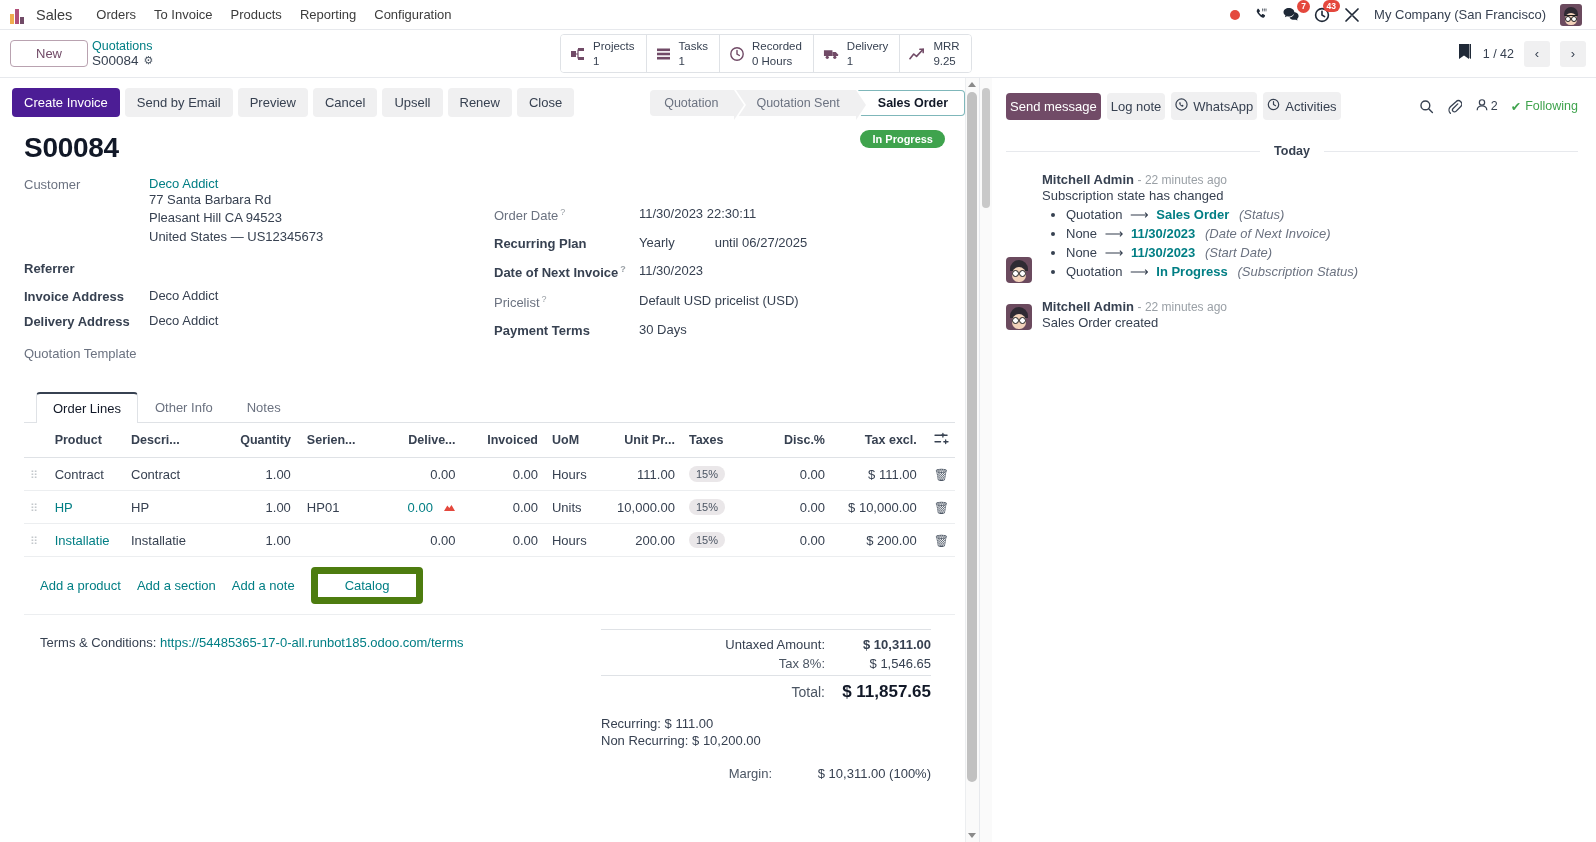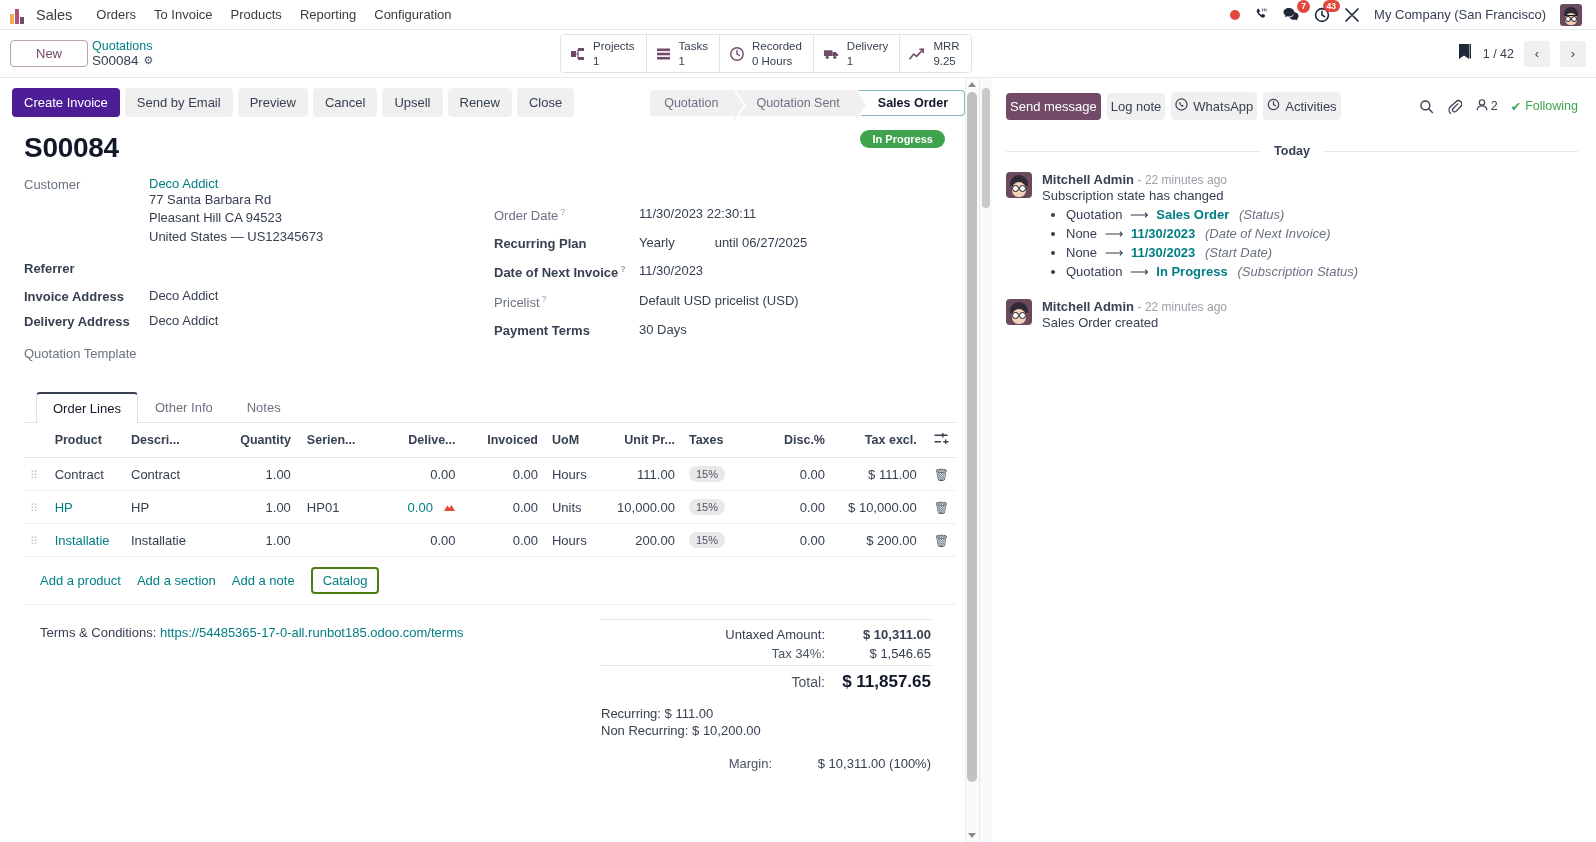--- a/index.html
+++ b/index.html
@@ -236,21 +236,21 @@
     padding:2px 7px; border-radius:10px; display:inline-block;
   }
   .trash { color:#4b5563; cursor:pointer; font-size:12px; }
   .warn-ico { color:#e4483d; margin-left:6px; }
   .cfg-ico { color:#374151; cursor:pointer; }
 
   .add-row { padding:10px 6px 10px 16px; display:flex; align-items:center; gap:16px; border-bottom:1px solid #eceef0;}
   .add-link { font-size:13px; color:#017e84; cursor:pointer; }
   .catalog-btn {
     font-size:13px; color:#017e84; cursor:pointer;
-    border:2px solid #4d7c0f; border-radius:4px; padding:4px 10px;
+    border:7px solid #4d7c0f; border-radius:4px; padding:4px 27px;
   }
 
   .promo-row { display:flex; justify-content:flex-end; gap:7px; padding:12px 24px 0 0; }
   .promo-btn {
     background:#f0f0f1; border:none; color:#374151; font-size:13px;
     padding:7px 12px; border-radius:4px; cursor:pointer;
   }
 
   .totals-wrap { display:flex; padding: 14px 24px 0 16px; }
   .terms { font-size:13px; color:#374151; padding-top:6px; }
@@ -289,21 +289,21 @@
   .ch-btn.primary{ background:#714b67; color:#fff; }
   .ch-right { margin-left:auto; display:flex; align-items:center; gap:13px; }
   .ch-ico { color:#374151; cursor:pointer; display:flex; align-items:center; }
   .followers { display:flex; align-items:center; gap:2px; font-size:12.5px; color:#374151; cursor:pointer; }
   .following { color:#3fa34d; font-size:12.5px; cursor:pointer; display:flex; align-items:center; gap:4px; }
 
   .day-sep { display:flex; align-items:center; margin:24px 0 14px 0; }
   .day-sep .ln { flex:1; height:1px; background:#e7e9ed; }
   .day-sep .lbl { font-size:12.5px; font-weight:700; color:#374151; padding:0 14px; }
 
-  .msg { display:flex; gap:10px; margin-bottom:16px; }
+  .msg { display:flex; gap:10px; margin-bottom:16px;align-items:flex-end; }
   .msg-avatar {
     width:26px; height:26px; border-radius:4px; flex:none;
     background:#6b4a5e; position:relative; overflow:hidden;
   }
   .msg-avatar::before{
     content:""; position:absolute; left:4px; top:3px; width:18px; height:11px;
     background:#2f2a33; border-radius:9px 9px 0 0;
   }
   .msg-avatar::after{
     content:""; position:absolute; left:6px; top:10px; width:14px; height:15px;
@@ -660,21 +660,21 @@
           <div class="terms">
             <span>Terms &amp; Conditions:</span>
             <a href="#">https://54485365-17-0-all.runbot185.odoo.com/terms</a>
           </div>
           <div class="totals">
             <div class="trow strong">
               <span class="tlabel">Untaxed Amount:</span>
               <span class="tval">$ 10,311.00</span>
             </div>
             <div class="trow">
-              <span class="tlabel">Tax 34%:</span>
+              <span class="tlabel">Tax 8%:</span>
               <span class="tval">$ 1,546.65</span>
             </div>
             <div class="trow total">
               <span class="tlabel">Total:</span>
               <span class="tval">$ 11,857.65</span>
             </div>
             <div class="sub-lines">
               <div>Recurring: $ 111.00</div>
               <div>Non Recurring: $ 10,200.00</div>
             </div>

